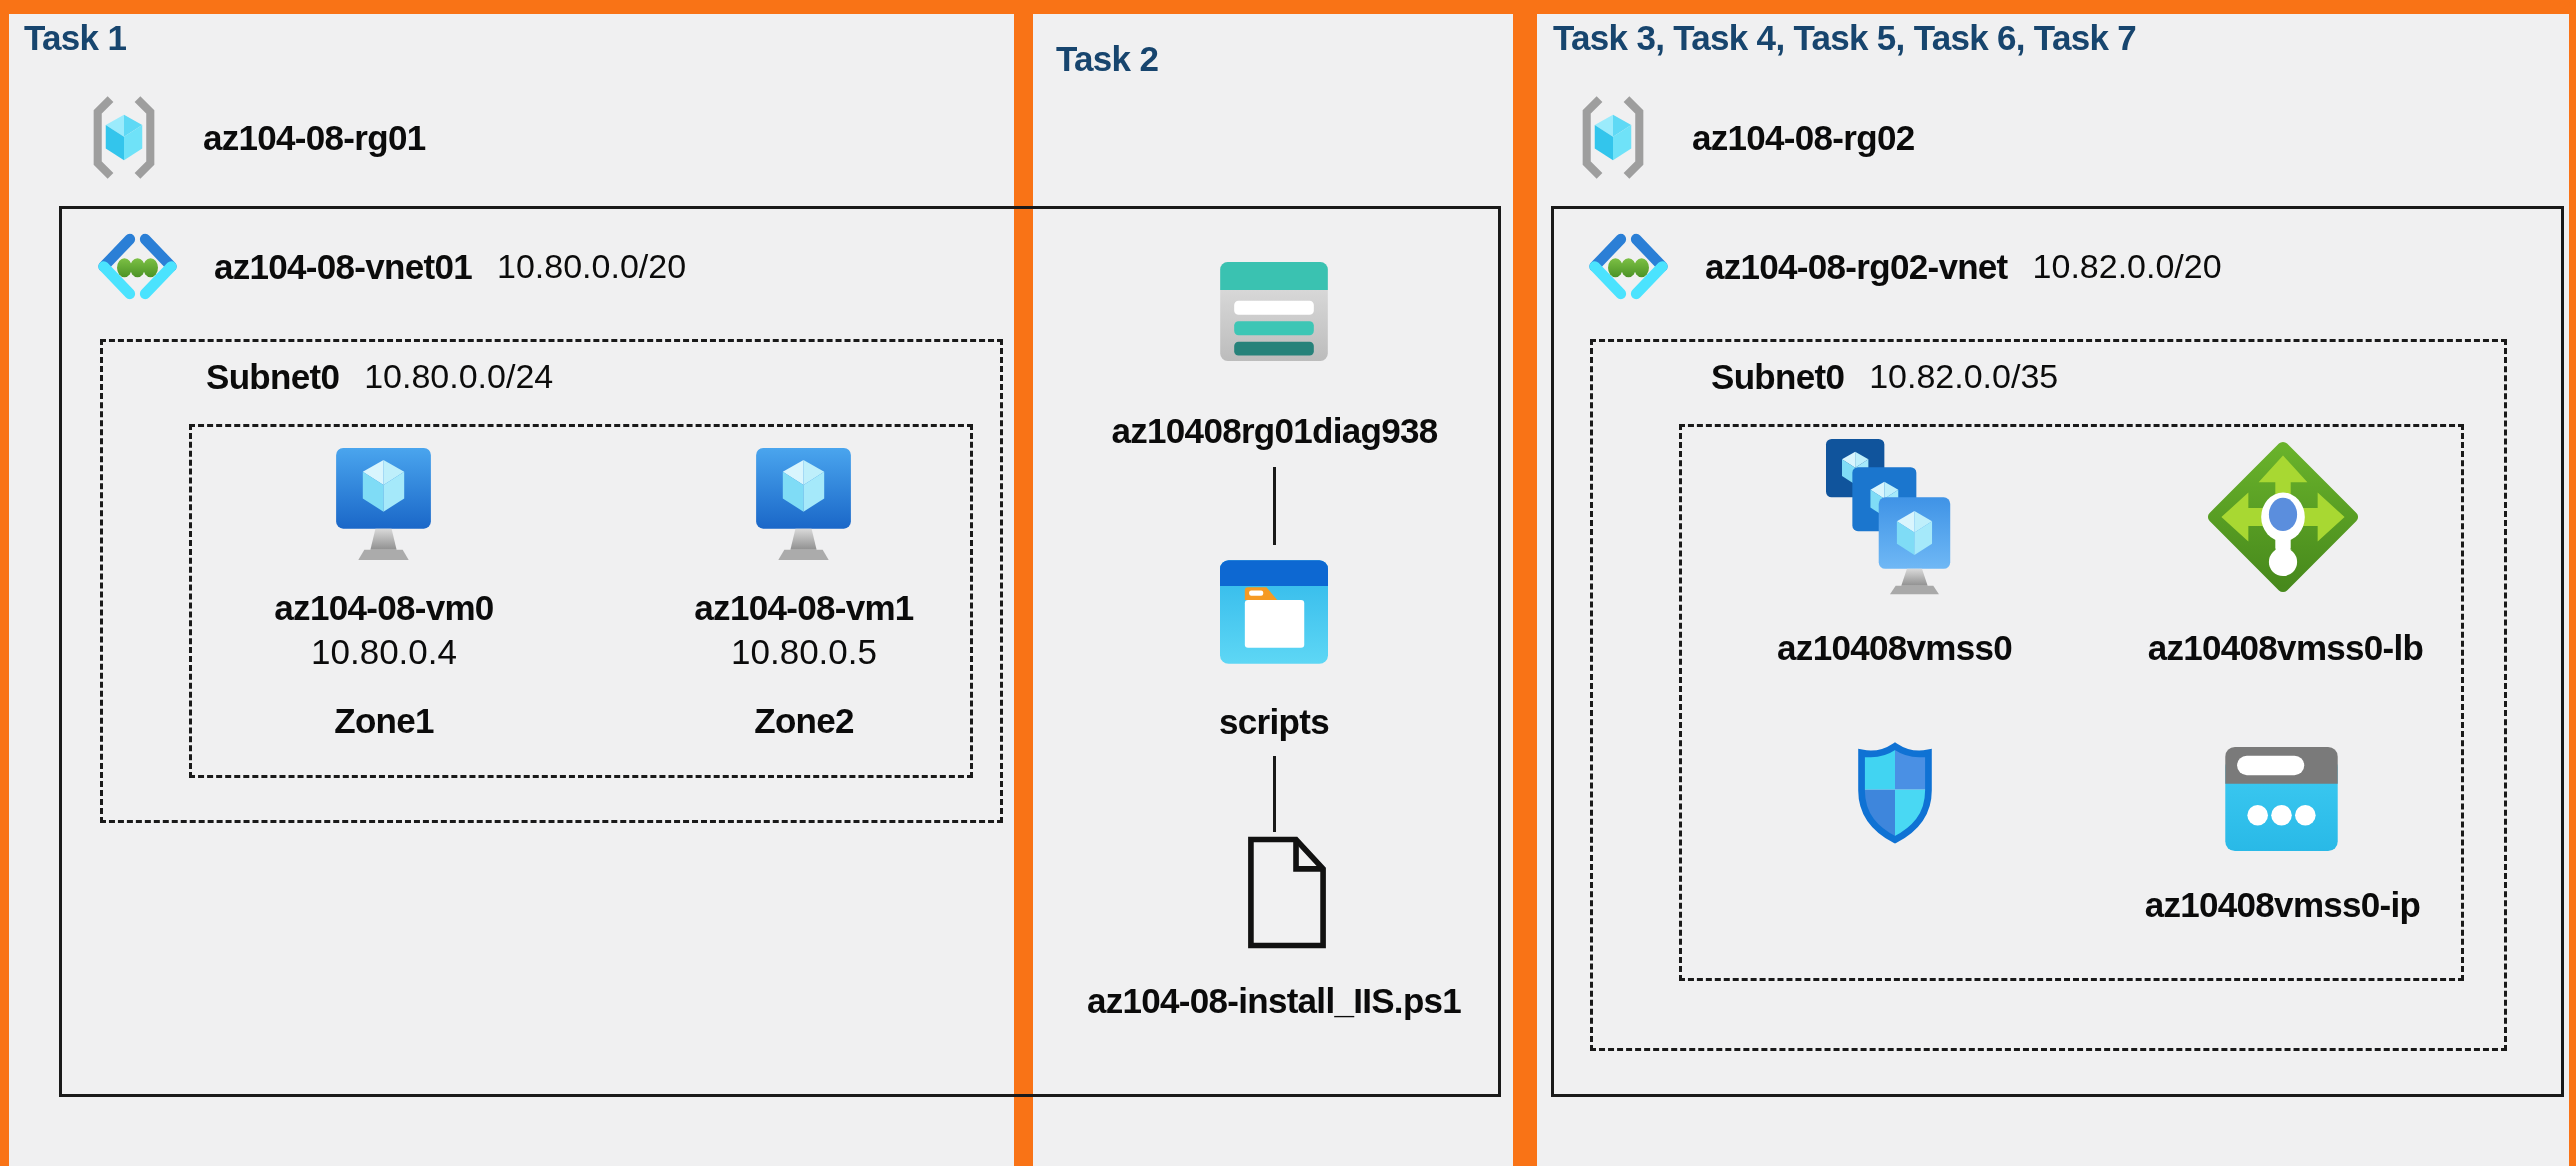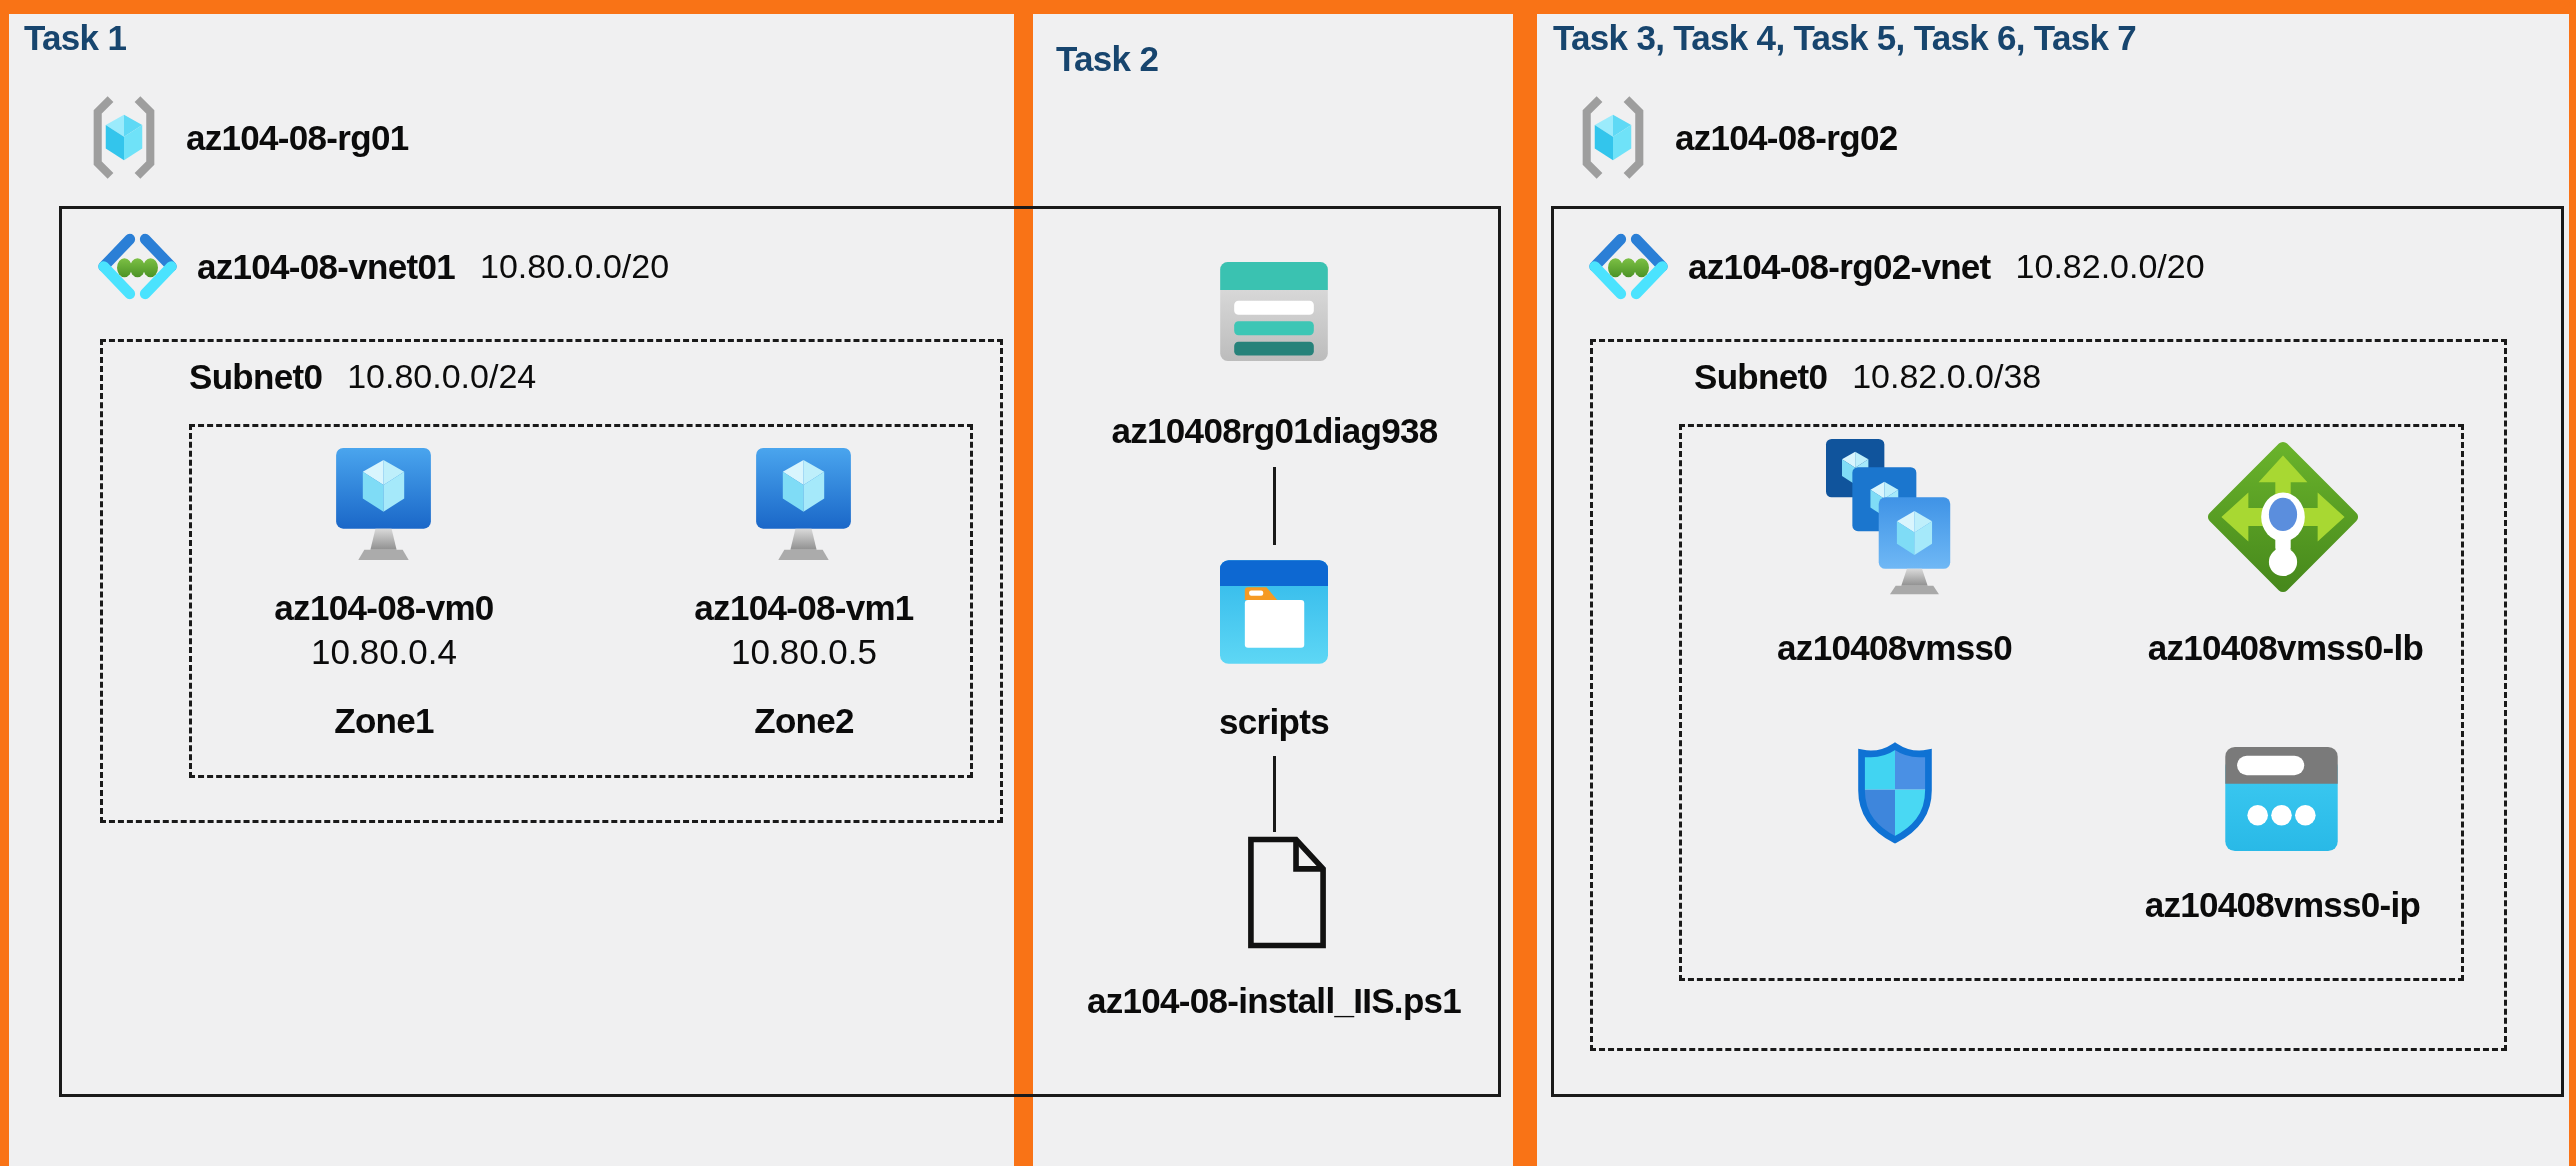--- a/index.html
+++ b/index.html
@@ -2,21 +2,21 @@
 <html style="font-size:10.8px"><head>
 <meta charset="utf-8">
 <style>
   html,body{margin:0;padding:0;background:#fff;}
   .stage{position:relative;width:2576px;height:1166px;background:#f97316;
          font-family:"Liberation Sans",sans-serif;overflow:hidden;color:#0B0B0B;}
   .panel{position:absolute;background:#F0F0F1;}
   .hdr{position:absolute;font-weight:700;font-size:35px;color:#17456E;letter-spacing:-0.7px;white-space:nowrap;}
   .solid-box{position:absolute;border:3.4px solid #1A1A1A;}
   .dashed-box{position:absolute;border:3.4px dashed #1A1A1A;}
-  .lbl{position:absolute;font-size:35px;white-space:nowrap;}
+  .lbl{position:absolute;font-size:35px;white-space:nowrap;margin-left:17px;}
   .row{display:flex;align-items:center;gap:25px;}
   .b{font-weight:700;letter-spacing:-0.7px;}
   .r{font-weight:400;font-size:34px;}
   .cc{position:absolute;text-align:center;white-space:nowrap;font-size:35px;}
   .conn{position:absolute;width:3.4px;background:#1A1A1A;}
   svg.icon{position:absolute;}
 </style>
 </head>
 <body>
 
@@ -230,21 +230,21 @@
   <svg class="icon" style="left:1584px;top:233px;" width="89" height="67" viewBox="0 0 132 99">
       <use href="#sym-vnet"></use>
     </svg>
   <div class="lbl row" style="left:1688px;top:233px;height:67px;">
     <span class="b">az104-08-rg02-vnet</span>
     <span class="r">10.82.0.0/20</span>
   </div>
 
   <div class="lbl row" style="left:1694px;top:351px;height:51px;">
     <span class="b">Subnet0</span>
-    <span class="r">10.82.0.0/38</span>
+    <span class="r">10.82.0.0/35</span>
   </div>
 
   <svg class="icon" style="left:1824px;top:437px;" width="132" height="162" viewBox="0 0 196 241">
       <use href="#sym-vmss"></use>
     </svg>
   <div class="cc b" style="left:1726px;top:628px;width:337px;">az10408vmss0</div>
 
   <svg class="icon" style="left:2206px;top:440px;" width="154" height="154" viewBox="0 0 228 228">
       <use href="#sym-lb"></use>
     </svg>

